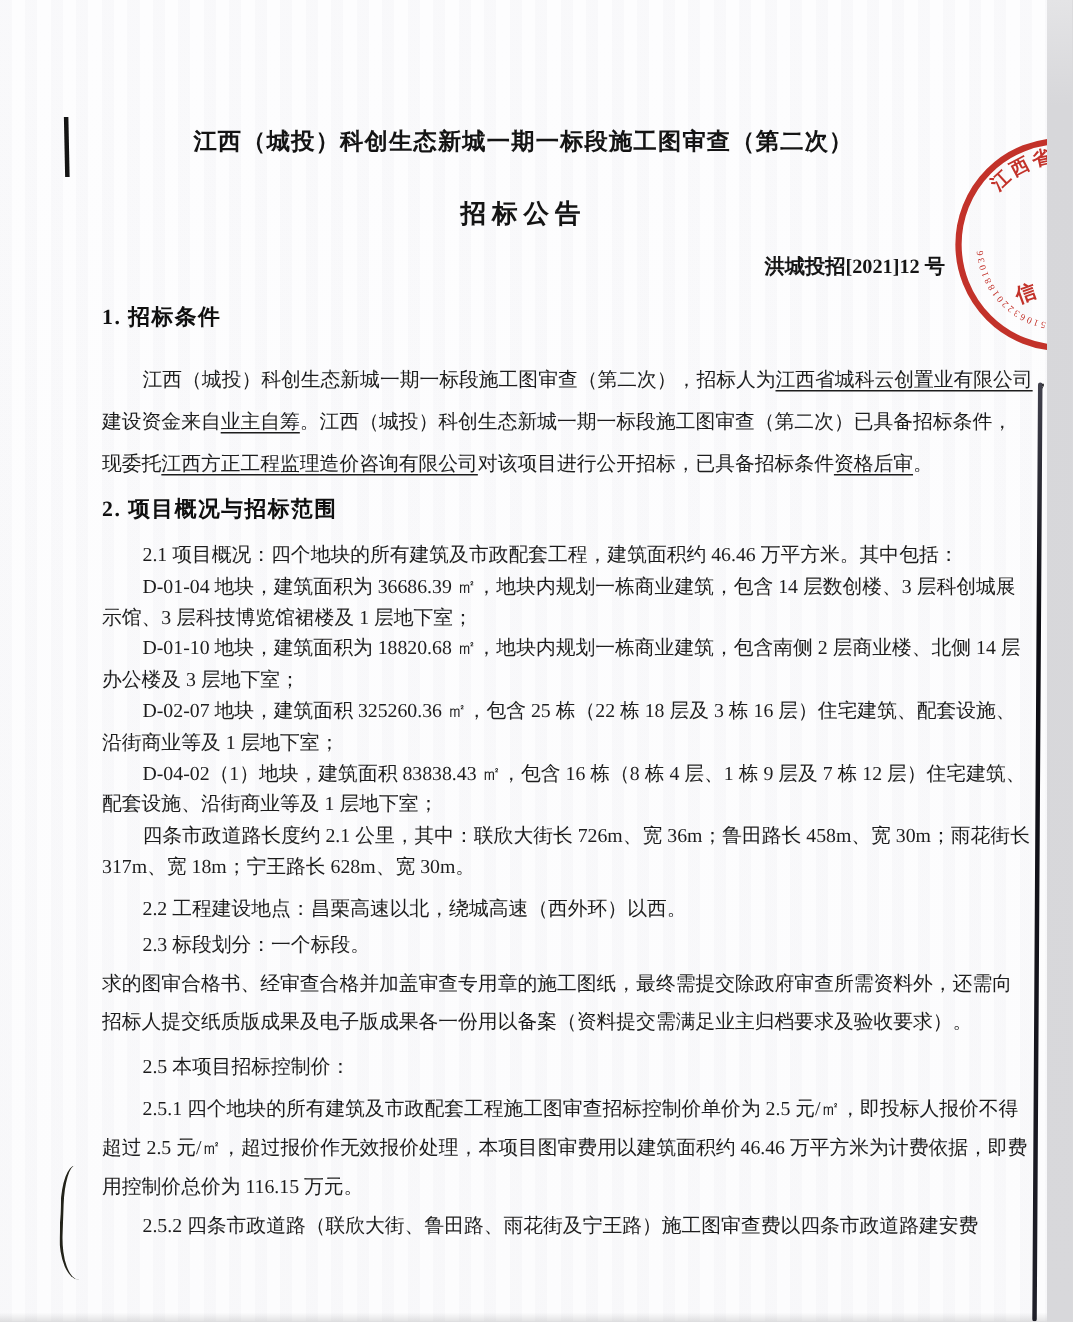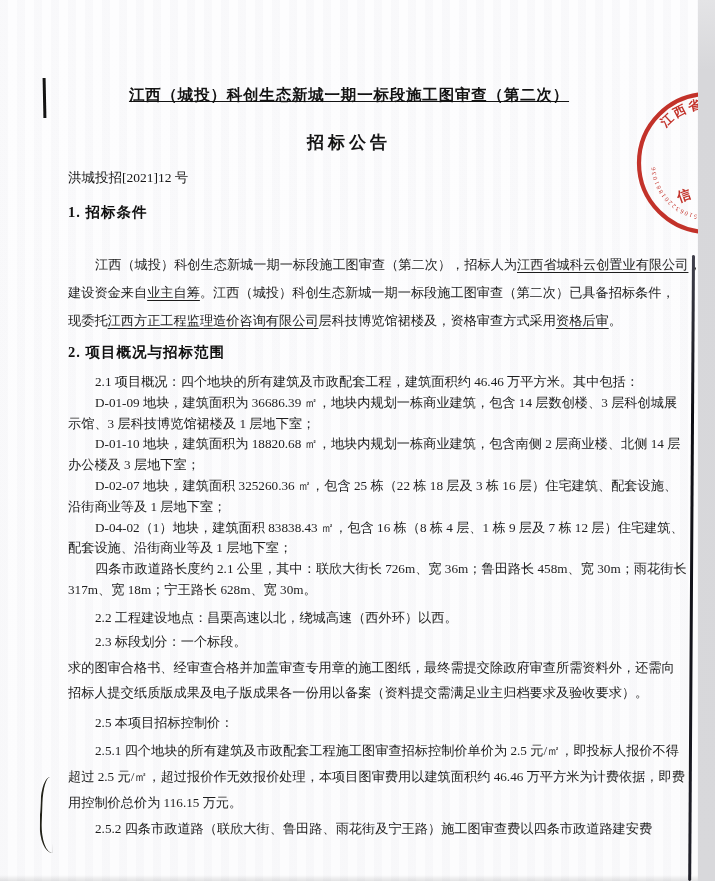--- a/index.html
+++ b/index.html
@@ -10,35 +10,35 @@
   }
   .page{
     position:absolute;left:0;top:0;width:698px;height:881px;overflow:hidden;
     background:
       repeating-linear-gradient(90deg, rgba(70,70,110,0.022) 0 8px, rgba(255,255,255,0) 8px 17px),
       linear-gradient(#fdfdfe,#fcfcfd);
   }
   .page::after{content:"";position:absolute;left:0;bottom:0;width:100%;height:6px;
     background:linear-gradient(rgba(0,0,0,0),rgba(0,0,0,0.10));}
   .content{position:absolute;left:0;top:0;width:698px;padding:0 68px;box-sizing:border-box;color:#1b1b1b;}
-  .title{margin-top:84px;text-align:center;font-weight:700;font-size:15.5px;line-height:22px;letter-spacing:0.8px;color:#141414;text-decoration:underline;}
+  .title{margin-top:84px;text-align:center;font-weight:700;font-size:15.5px;line-height:22px;letter-spacing:0.8px;color:#141414;}
   .subtitle{margin-top:26px;text-align:center;font-weight:700;font-size:17px;line-height:22px;letter-spacing:4px;color:#141414;}
-  .docnum{margin-top:14px;text-align:left;font-weight:400;font-size:13.5px;line-height:20px;color:#161616;}
+  .docnum{margin-top:14px;text-align:right;font-weight:700;font-size:13.5px;line-height:20px;color:#161616;}
   .block{margin:0;}
   .line{font-size:13.2px;line-height:20px;height:20px;color:#1d1d1d;white-space:nowrap;}
   .line.ind{text-indent:27px;}
   .line.just{text-align:justify;text-align-last:justify;}
   .line u{text-decoration:underline;text-underline-offset:3px;text-decoration-thickness:1px;}
   
   .b-h1{margin-top:14px;}
   .b-h1 .line{font-weight:700;font-size:14.5px;height:21px;line-height:21px;color:#101010;letter-spacing:1px;}
   .b-h2{margin-top:7px;}
   .b-h2 .line{font-weight:700;font-size:14.5px;height:21px;line-height:21px;color:#101010;letter-spacing:1px;}
   
-  .b-p28{margin-top:28px;} .b-p28 .line{height:28px;line-height:28px;}
+  .b-p28{margin-top:16px;} .b-p28 .line{height:28px;line-height:28px;}
   .b-p21{margin-top:9px;}  .b-p21 .line{height:20.8px;line-height:20.8px;}
   .b-p24{margin-top:5px;}  .b-p24 .line{height:24.6px;line-height:24.6px;}
   .b-p25{margin-top:0;}    .b-p25 .line{height:25.2px;line-height:25.2px;}
   .b-p26a{margin-top:5px;} .b-p26a .line{height:26px;line-height:26px;}
   .b-p256{margin-top:2px;} .b-p256 .line{height:25.6px;line-height:25.6px;}
   .b-p26b{margin-top:1px;} .b-p26b .line{height:26px;line-height:26px;}
   
   .edge-line{position:absolute;left:692px;top:255px;width:3px;height:626px;border-radius:2px;
     background:linear-gradient(to bottom,#41414d,#0e0e14 25%,#16161e 70%,#20202a);
     transform:rotate(0.35deg);transform-origin:top center;}
@@ -57,28 +57,28 @@
     <div class="title">江西（城投）科创生态新城一期一标段施工图审查（第二次）</div>
     <div class="subtitle">招标公告</div>
     <div class="docnum">洪城投招[2021]12 号</div>
     <div id="doc-body">
         <div class="block b-h1">
           <div class="line"><span>1. 招标条件</span></div>
         </div>
         <div class="block b-p28">
           <div class="line ind just"><span>江西（城投）科创生态新城一期一标段施工图审查（第二次），招标人为</span><u>江西省城科云创置业有限公司</u><span>，</span></div>
           <div class="line just"><span>建设资金来自</span><u>业主自筹</u><span>。江西（城投）科创生态新城一期一标段施工图审查（第二次）已具备招标条件，</span></div>
-          <div class="line"><span>现委托</span><u>江西方正工程监理造价咨询有限公司</u><span>层科技博览馆裙楼及，资格审查方式采用</span><u>资格后审</u><span>。</span></div>
+          <div class="line"><span>现委托</span><u>江西方正工程监理造价咨询有限公司</u><span>对该项目进行公开招标，已具备招标条件</span><u>资格后审</u><span>。</span></div>
         </div>
         <div class="block b-h2">
           <div class="line"><span>2. 项目概况与招标范围</span></div>
         </div>
         <div class="block b-p21">
           <div class="line ind"><span>2.1 项目概况：四个地块的所有建筑及市政配套工程，建筑面积约 46.46 万平方米。其中包括：</span></div>
-          <div class="line ind just"><span>D-01-09 地块，建筑面积为 36686.39 ㎡，地块内规划一栋商业建筑，包含 14 层数创楼、3 层科创城展</span></div>
+          <div class="line ind just"><span>D-01-04 地块，建筑面积为 36686.39 ㎡，地块内规划一栋商业建筑，包含 14 层数创楼、3 层科创城展</span></div>
           <div class="line"><span>示馆、3 层科技博览馆裙楼及 1 层地下室；</span></div>
           <div class="line ind just"><span>D-01-10 地块，建筑面积为 18820.68 ㎡，地块内规划一栋商业建筑，包含南侧 2 层商业楼、北侧 14 层</span></div>
           <div class="line"><span>办公楼及 3 层地下室；</span></div>
           <div class="line ind just"><span>D-02-07 地块，建筑面积 325260.36 ㎡，包含 25 栋（22 栋 18 层及 3 栋 16 层）住宅建筑、配套设施、</span></div>
           <div class="line"><span>沿街商业等及 1 层地下室；</span></div>
           <div class="line ind just"><span>D-04-02（1）地块，建筑面积 83838.43 ㎡，包含 16 栋（8 栋 4 层、1 栋 9 层及 7 栋 12 层）住宅建筑、</span></div>
           <div class="line"><span>配套设施、沿街商业等及 1 层地下室；</span></div>
           <div class="line ind just"><span>四条市政道路长度约 2.1 公里，其中：联欣大街长 726m、宽 36m；鲁田路长 458m、宽 30m；雨花街长</span></div>
           <div class="line"><span>317m、宽 18m；宁王路长 628m、宽 30m。</span></div>
         </div>

